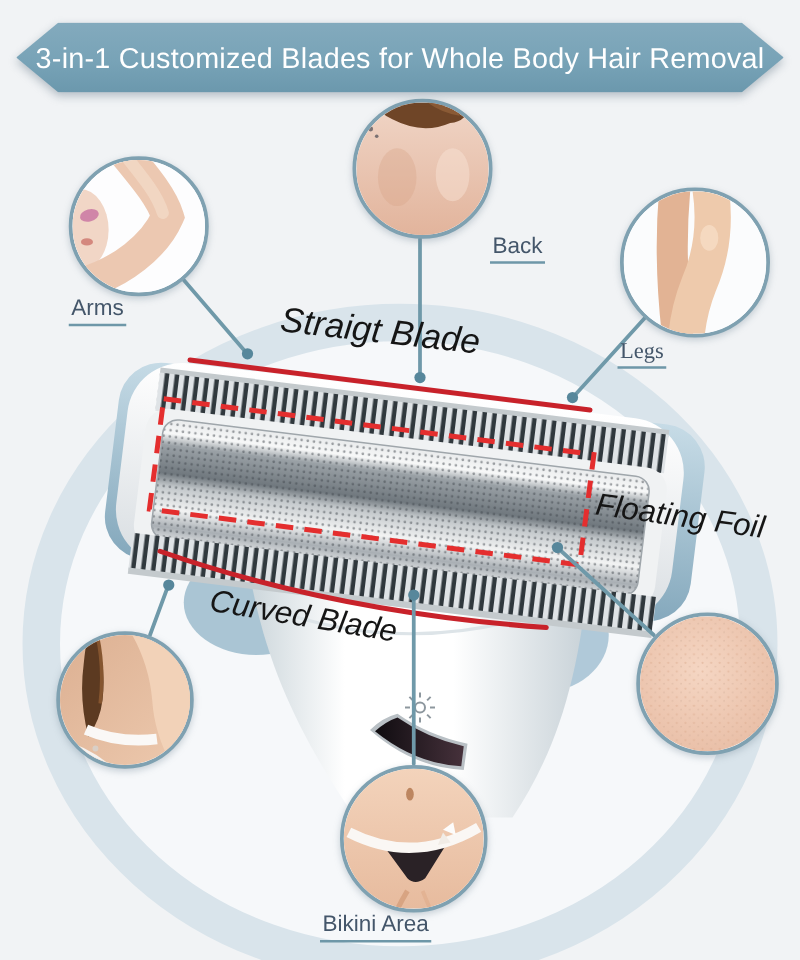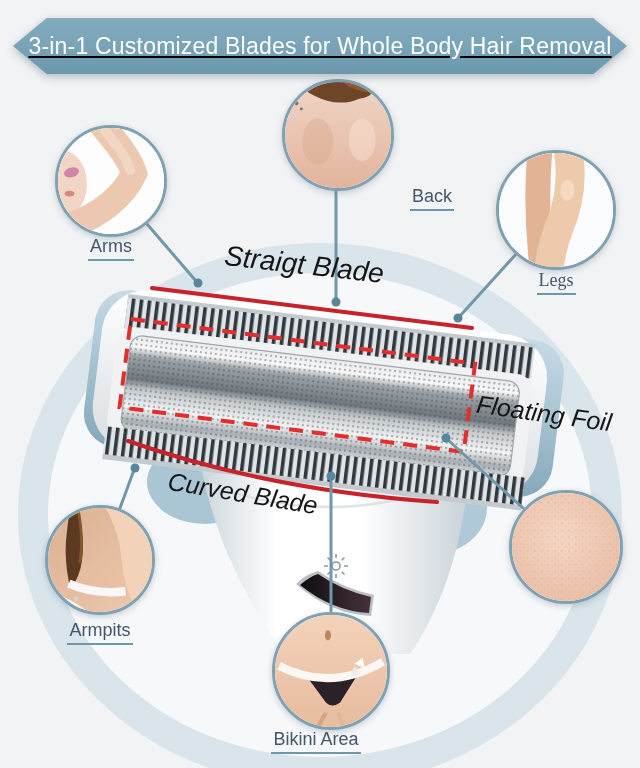--- a/index.html
+++ b/index.html
@@ -3,46 +3,46 @@
 <meta charset="utf-8">
 <style>
   html,body{margin:0;padding:0;background:#fff;}
   #scene{
     position:relative;width:640px;height:768px;overflow:hidden;
     background:var(--background,#f1f3f5);
     font-family:"Liberation Sans",sans-serif;
   }
   
   .banner-wrap{position:absolute;left:13px;top:18px;width:614px;height:56px;
-    filter:drop-shadow(0 3px 4px rgba(100,120,135,.45));z-index:30;text-decoration:underline;}
+    filter:drop-shadow(0 3px 4px rgba(100,120,135,.45));z-index:30;}
   .banner{width:100%;height:100%;
     clip-path:polygon(0 50%,5.5% 0,94.5% 0,100% 50%,94.5% 100%,5.5% 100%);
     background:linear-gradient(180deg,#83aabd 0%,var(--banner-bg,#78a3b7) 55%,#6b98ad 100%);
     display:flex;align-items:center;justify-content:center;}
   .banner span{color:#fff;font-size:23px;letter-spacing:.2px;}
   
   #art{position:absolute;left:0;top:0;z-index:5;}
   
   .callout{position:absolute;border-radius:50%;border:3px solid #7fa1b1;overflow:hidden;
     box-shadow:0 2px 6px rgba(120,140,155,.4);z-index:20;background:#fff;}
   .callout svg{display:block;width:100%;height:100%;}
   #c-arms{left:55px;top:125px;width:106px;height:106px;}
   #c-back{left:282px;top:79px;width:106px;height:106px;}
   #c-legs{left:496px;top:150px;width:114px;height:114px;}
   #c-armpits{left:45px;top:505px;width:104px;height:104px;}
   #c-bikini{left:272px;top:612px;width:112px;height:112px;}
   #c-residues{left:509px;top:490px;width:108px;height:108px;}
   
-  .clabel{position:absolute;z-index:21;font-size:18px;color:var(--label-text,#44566a);text-align:center;}
+  .clabel{position:absolute;z-index:21;font-size:18px;color:var(--label-text,#44566a);text-align:left;}
   .clabel span{display:inline-block;border-bottom:2px solid #6e97a8;padding:0 2px 2px;}
   #l-arms{left:55px;top:236px;width:112px;}
-  #l-back{left:374px;top:186px;width:80px;text-align:right;}
+  #l-back{left:374px;top:186px;width:80px;text-align:center;}
   #l-legs{left:494px;top:270px;width:124px;font-family:Liberation Serif, serif;}
   #l-armpits{left:41px;top:620px;width:118px;}
-  #l-bikini{left:243px;top:729px;width:146px;text-decoration:underline;}
+  #l-bikini{left:256px;top:729px;width:146px;text-decoration:underline;}
   #l-residues{left:505px;top:604px;width:122px;}
   
   .anno{position:absolute;z-index:15;font-style:italic;color:#151515;white-space:nowrap;}
   #a-straight{left:224px;top:249px;font-size:28px;transform:rotate(6.5deg);}
   #a-foil{left:476px;top:399px;font-size:25px;transform:rotate(8deg);}
   #a-curved{left:167px;top:479px;font-size:25px;transform:rotate(9.5deg);}
 </style>
 </head>
 <body>
 
@@ -252,18 +252,16 @@
       <rect width="110" height="110" fill="url(#pRes)"></rect>
     </svg>
   </div>
 
   <div class="clabel" id="l-arms">
     <span>Arms</span></div>
   <div class="clabel" id="l-back">
     <span>Back</span></div>
   <div class="clabel" id="l-legs">
     <span>Legs</span></div>
-  <div class="clabel" id="l-armpits">
-    <span>Armpits</span></div>
   <div class="clabel" id="l-bikini">
     <span>Bikini Area</span></div>
 
 </div>
 
 </body></html>

